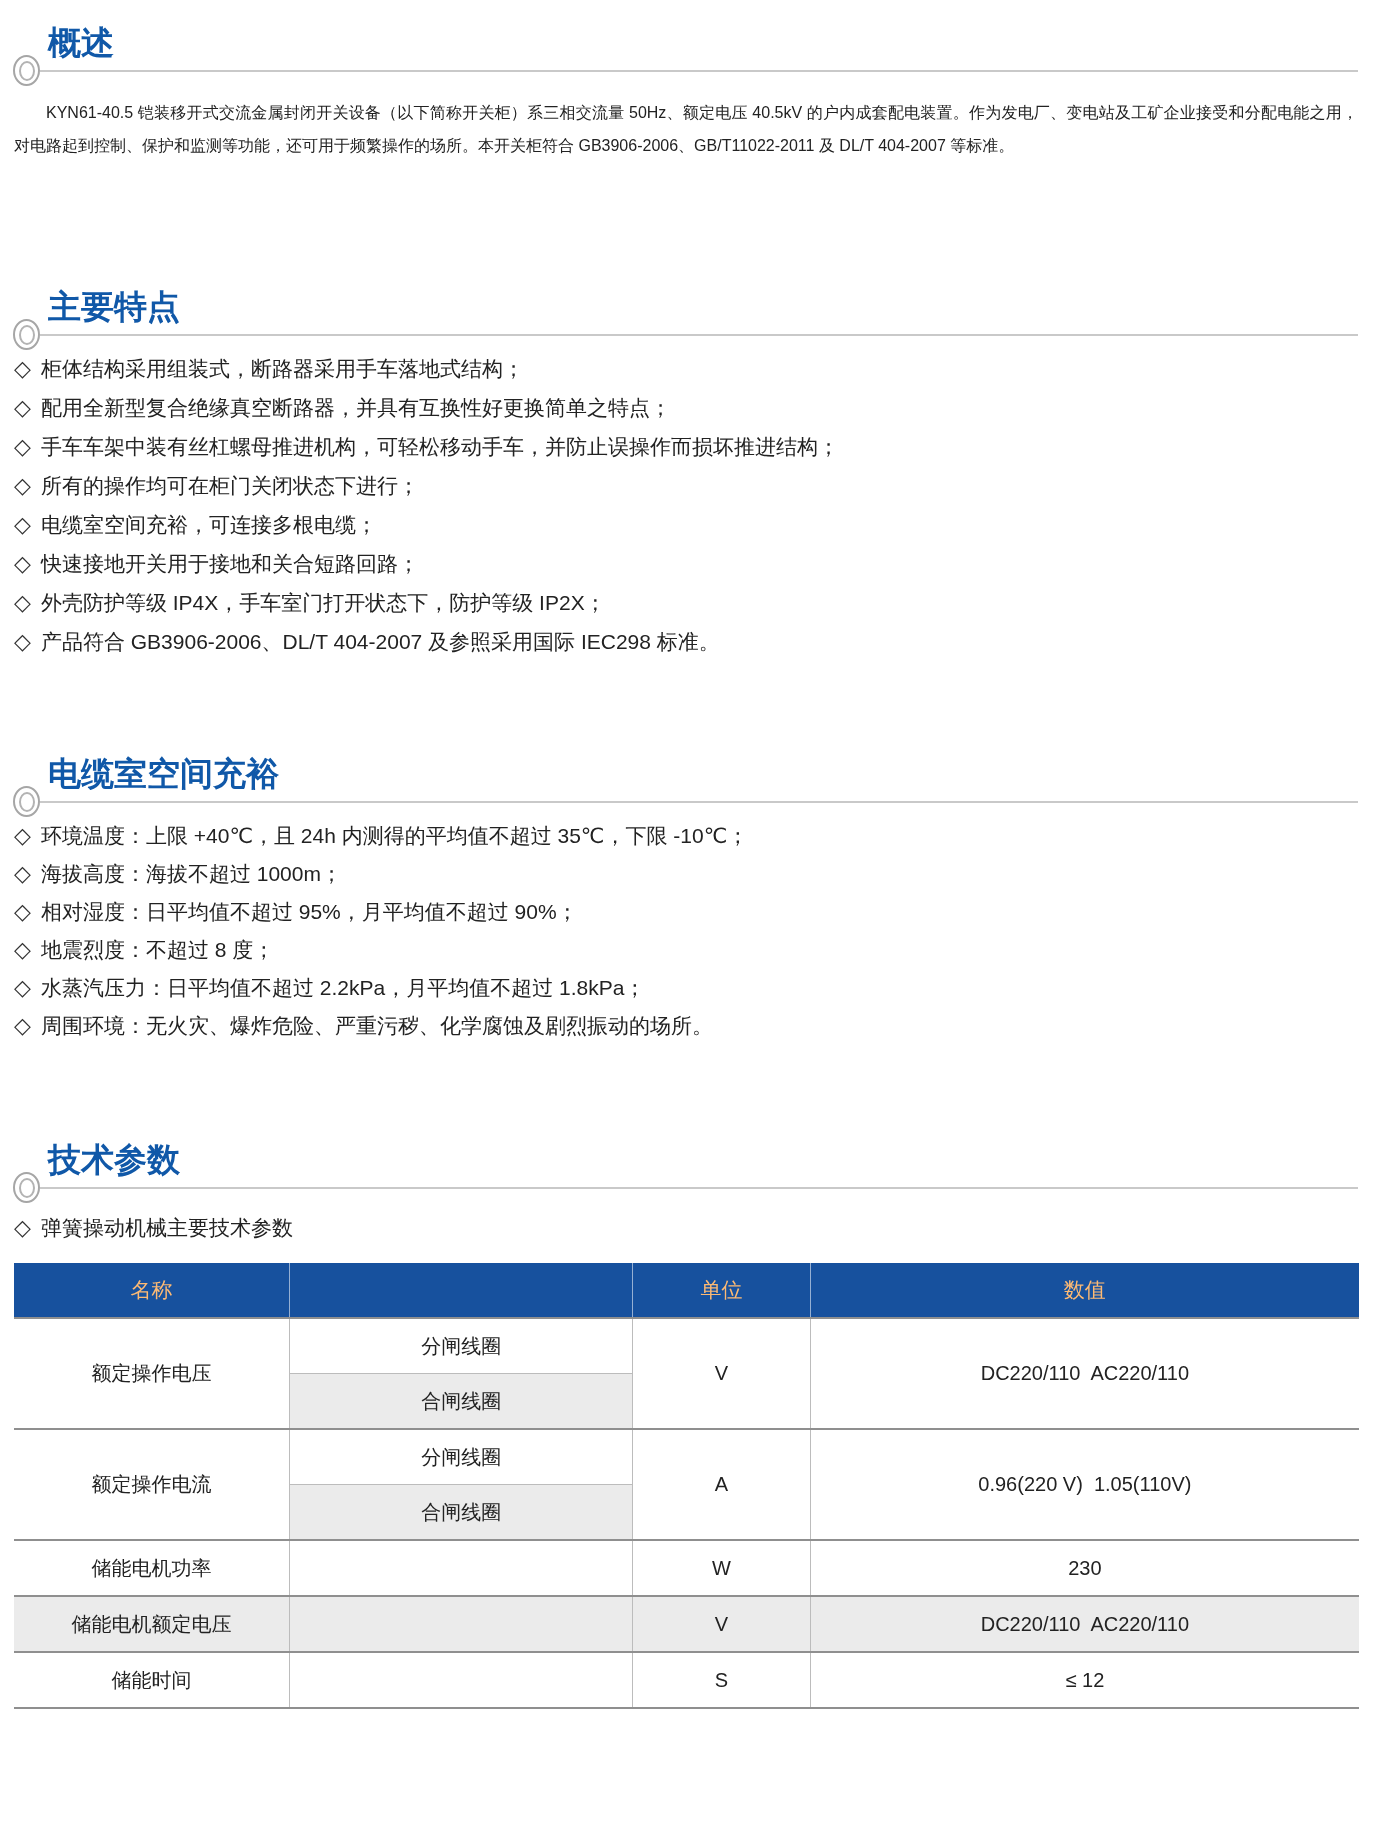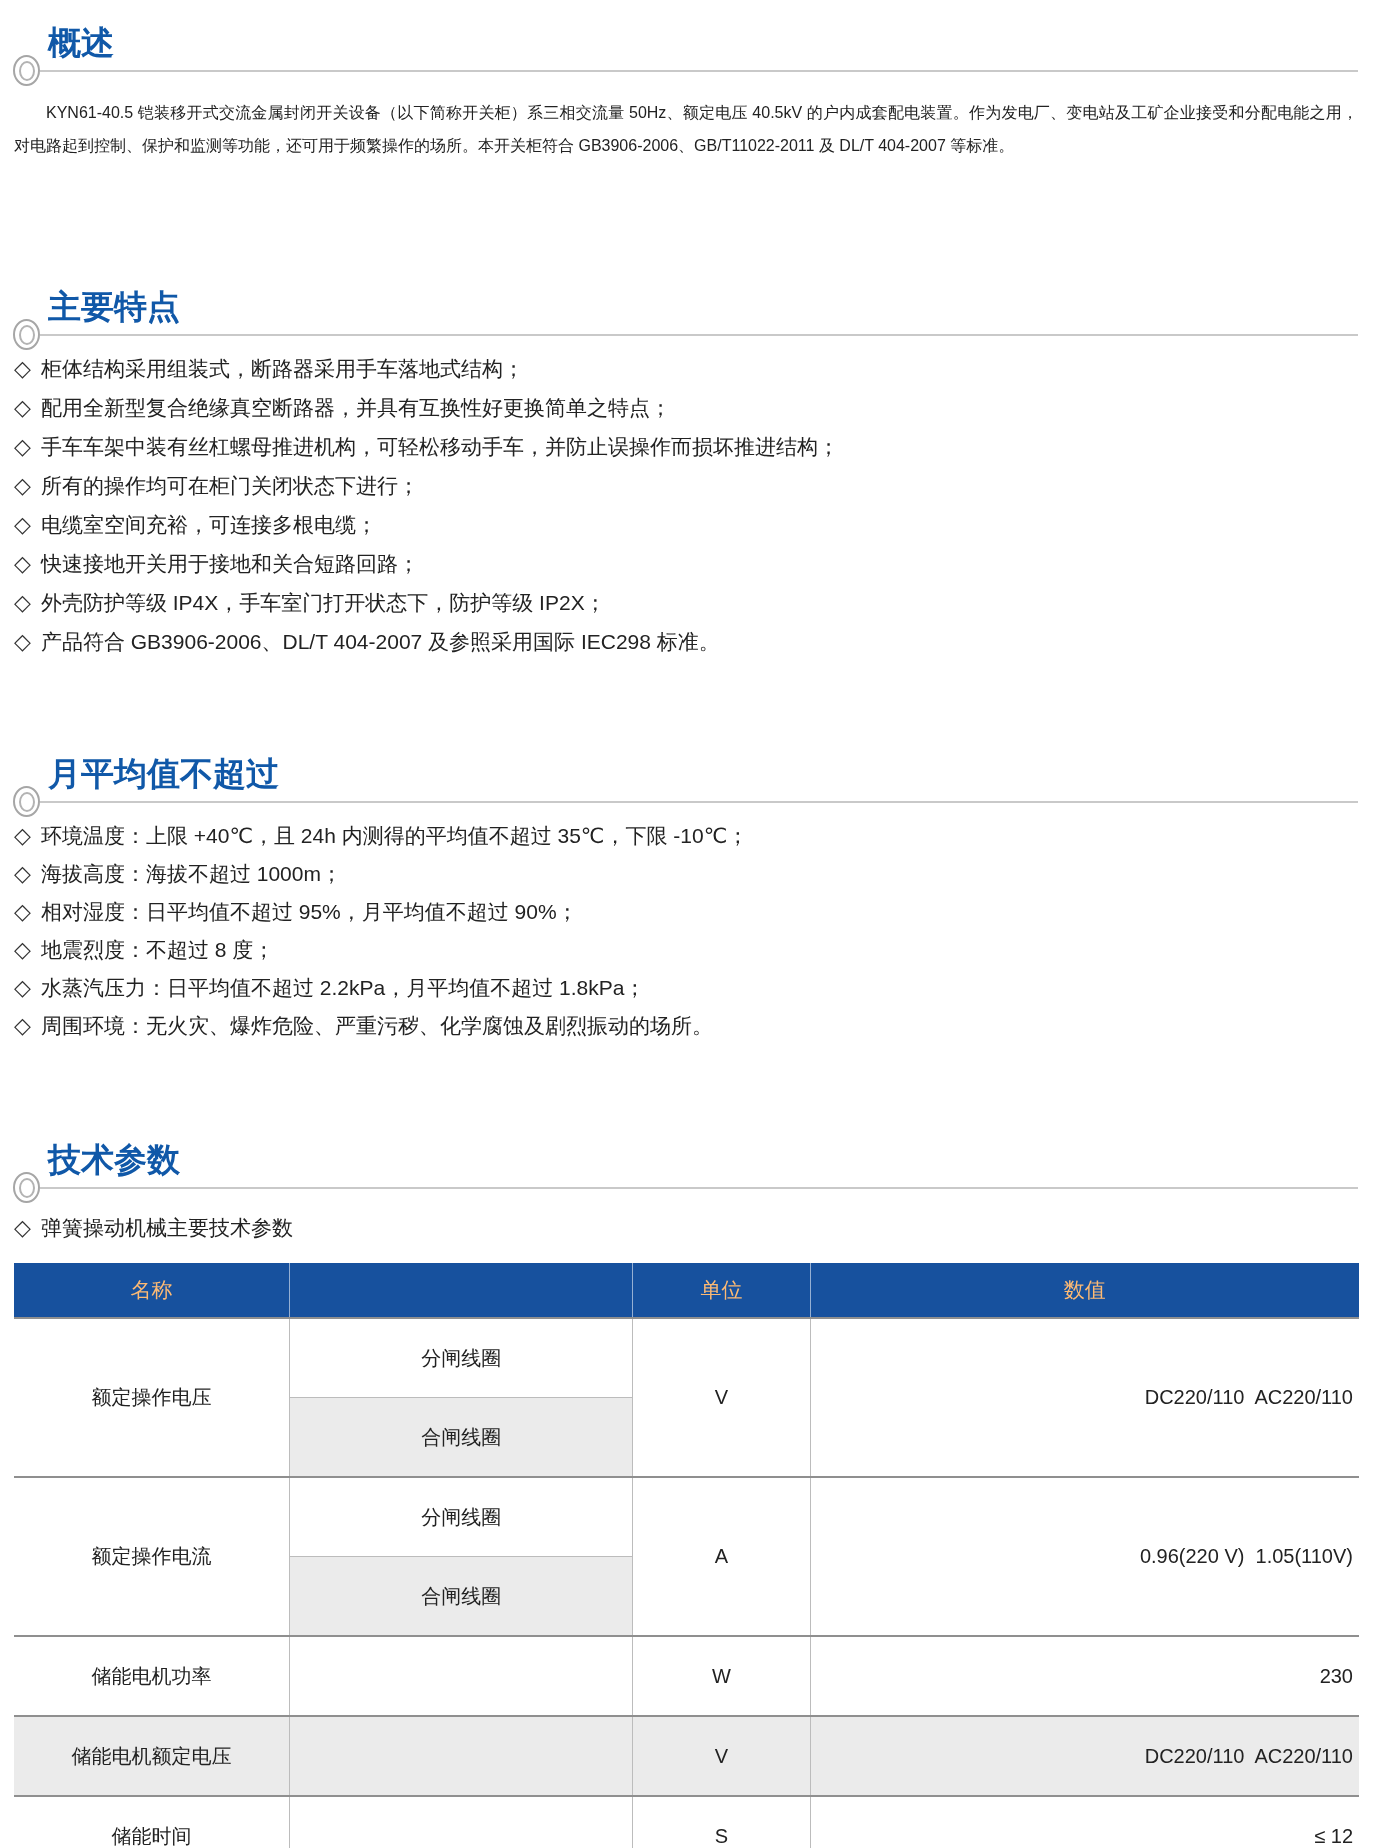--- a/index.html
+++ b/index.html
@@ -61,30 +61,30 @@
   }
   col.c1{width:20.5%;} col.c2{width:25.5%;} col.c3{width:13.2%;} col.c4{width:40.8%;}
   table.tech th{
     background:var(--thead);color:#fdba74;font-weight:normal;
     font-size:21px;height:52px;text-align:center;
     border-bottom:2px solid #8f8f8f;
   }
   table.tech th + th{border-left:1px solid rgba(255,255,255,.55);}
   table.tech td{
     text-align:center;font-size:20px;color:var(--text);
-    height:46px;padding:16px 6px;
+    height:46px;padding:4px 6px;
     border-top:1px solid #bcbcbc;
     white-space:pre-wrap;
   }
   table.tech td + td, table.tech td.c-sub, table.tech td.c-unit, table.tech td.c-value{
     border-left:1px solid #bcbcbc;
   }
   table.tech tr.group-start td{border-top:2px solid #8f8f8f;}
   table.tech tbody tr:last-child td{border-bottom:2px solid #8f8f8f;}
-  table.tech td.c-value{border-right:0;text-align:right;}
+  table.tech td.c-value{border-right:0;}
   .shaded,.sub-gray{background:var(--shade);margin-top:47px;}
 </style>
 </head>
 <body>
 
 <div class="section sec-overview">
   <h2 class="sec-title">概述</h2>
   <div class="rule-wrap">
     <span class="ring">
         <span class="ring-inner"></span>
@@ -106,21 +106,21 @@
       <li><span class="dia">◇</span><span>手车车架中装有丝杠螺母推进机构，可轻松移动手车，并防止误操作而损坏推进结构；</span></li>
       <li><span class="dia">◇</span><span>所有的操作均可在柜门关闭状态下进行；</span></li>
       <li><span class="dia">◇</span><span>电缆室空间充裕，可连接多根电缆；</span></li>
       <li><span class="dia">◇</span><span>快速接地开关用于接地和关合短路回路；</span></li>
       <li><span class="dia">◇</span><span>外壳防护等级 IP4X，手车室门打开状态下，防护等级 IP2X；</span></li>
       <li><span class="dia">◇</span><span>产品符合 GB3906-2006、DL/T 404-2007 及参照采用国际 IEC298 标准。</span></li>
     </ul>
 </div>
 
 <div class="section sec-env">
-  <h2 class="sec-title">月平均值不超过</h2>
+  <h2 class="sec-title">电缆室空间充裕</h2>
   <div class="rule-wrap">
     <span class="ring">
         <span class="ring-inner"></span>
       </span>
   </div>
   <ul class="diamond-list env-list">
       <li><span class="dia">◇</span><span>环境温度：上限 +40℃，且 24h 内测得的平均值不超过 35℃，下限 -10℃；</span></li>
       <li><span class="dia">◇</span><span>海拔高度：海拔不超过 1000m；</span></li>
       <li><span class="dia">◇</span><span>相对湿度：日平均值不超过 95%，月平均值不超过 90%；</span></li>
       <li><span class="dia">◇</span><span>地震烈度：不超过 8 度；</span></li>

